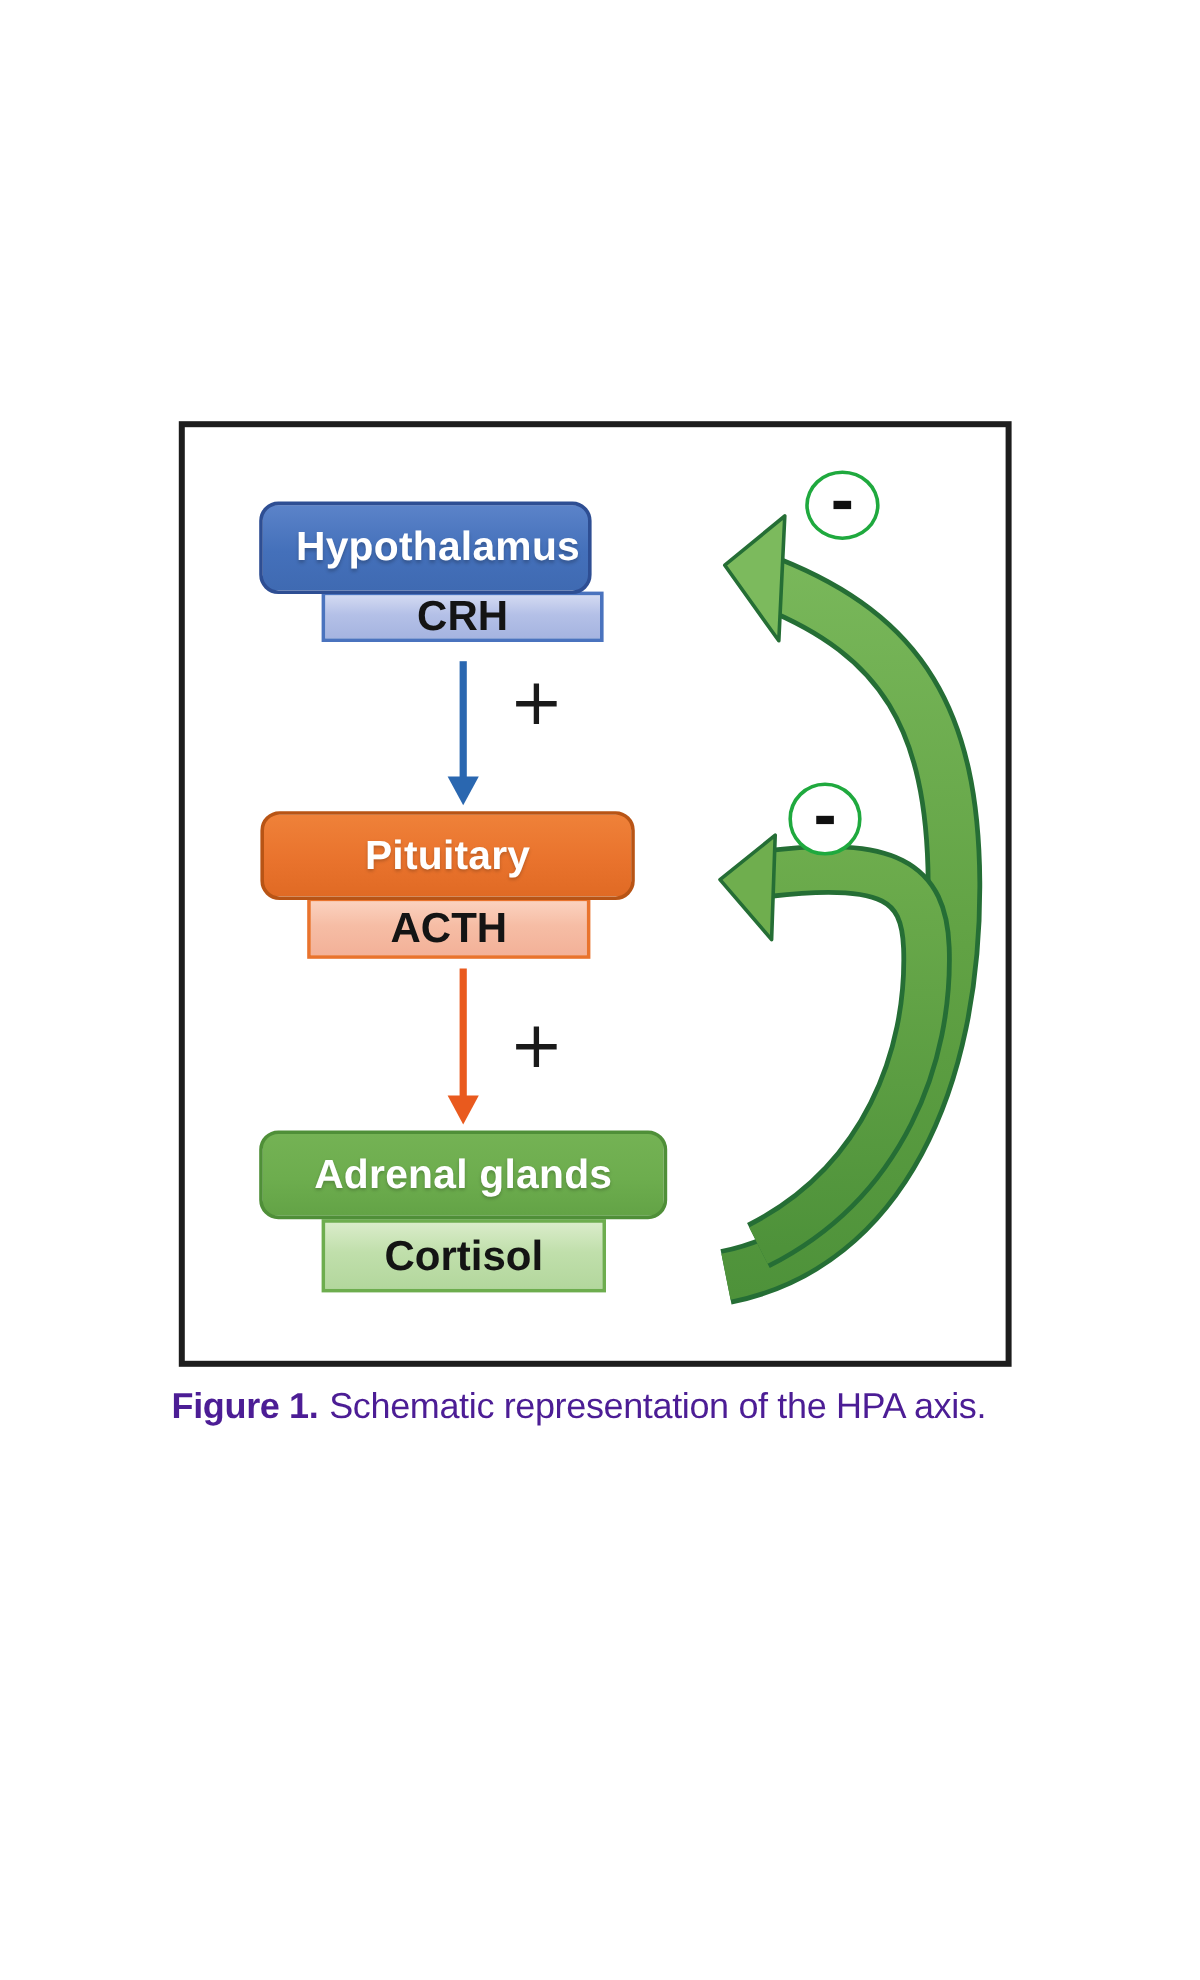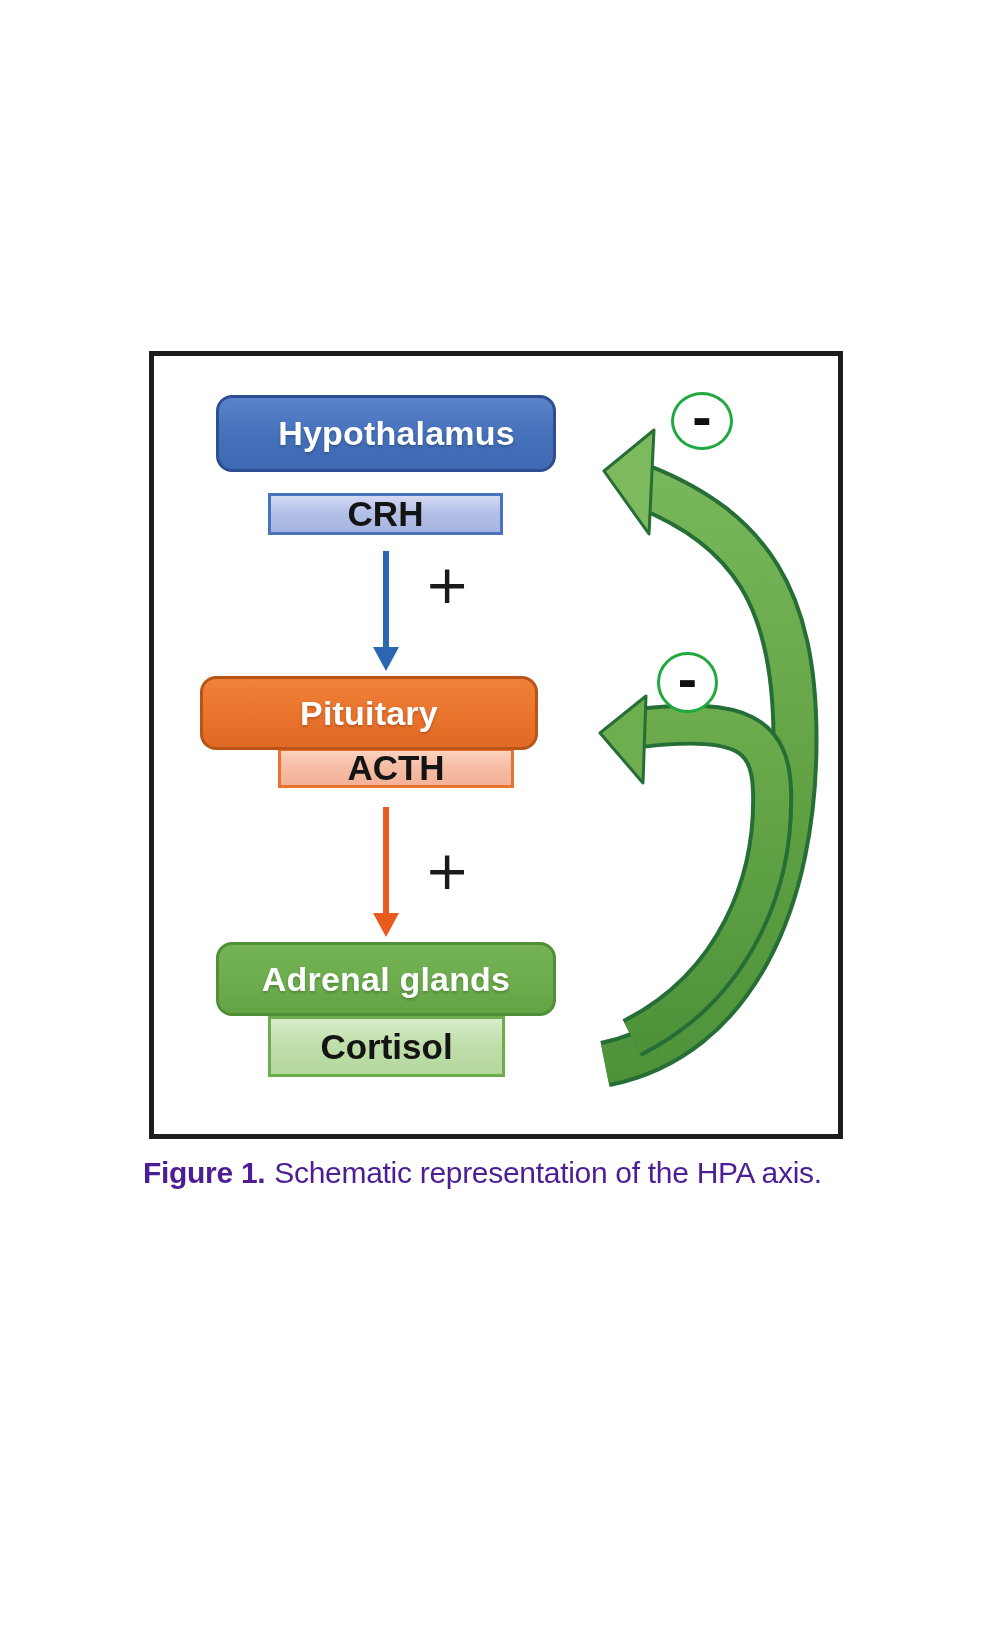--- a/index.html
+++ b/index.html
@@ -9,36 +9,36 @@
   
   .frame{position:absolute;left:149px;top:351px;width:684px;height:778px;
          border:5px solid #1d1d1d;background:#ffffff;}
 
   
   .abs{position:absolute;display:flex;align-items:center;justify-content:center;box-sizing:border-box;}
 
   
   .node{border-radius:16px;z-index:3;font-weight:700;font-size:34px;color:#ffffff;
         text-shadow:0 2px 3px rgba(0,0,0,0.22);letter-spacing:0.2px;}
-  .node-hypothalamus{left:216px;top:395px;width:340px;height:77px;
+  .node-hypothalamus{left:216px;top:418px;width:277px;height:77px;
         background:linear-gradient(180deg,#5b83c9 0%,#4470ba 55%,#3f6ab2 100%);
         border:3px solid #2e4e93;padding-left:21px;}
-  .node-pituitary{left:200px;top:676px;width:338px;height:74px;
+  .node-pituitary{left:217px;top:676px;width:312px;height:74px;
         background:linear-gradient(180deg,#ef8139 0%,#e9732d 55%,#e06a24 100%);
         border:3px solid #b85415;}
   .node-adrenal{left:216px;top:942px;width:340px;height:74px;
         background:linear-gradient(180deg,#74b254 0%,#6dad4e 55%,#63a346 100%);
         border:3px solid #4f8f38;}
 
   
   .hormone{z-index:2;font-weight:700;font-size:35px;color:#141414;}
   .hormone-crh{left:268px;top:493px;width:235px;height:42px;
         background:linear-gradient(180deg,#d3daf2 0%,#b4c0e7 45%,#a5b4e0 100%);
         border:3px solid #4a73be;}
-  .hormone-acth{left:278px;top:748px;width:236px;height:40px;
+  .hormone-acth{left:256px;top:748px;width:236px;height:51px;
         background:linear-gradient(180deg,#fbd2bf 0%,#f6bda5 45%,#f3b198 100%);
         border:3px solid #e9732d;}
   .hormone-cortisol{left:268px;top:1016px;width:237px;height:61px;
         background:linear-gradient(180deg,#daecca 0%,#c0dfab 45%,#b3d79d 100%);
         border:3px solid #6dad4e;}
 
   
   .sign{z-index:4;font-family:"DejaVu Sans",sans-serif;font-size:54px;font-weight:400;color:#1a1a1a;}
   .sign-1{left:415px;top:556px;width:64px;height:56px;}
   .sign-2{left:415px;top:842px;width:64px;height:56px;}

